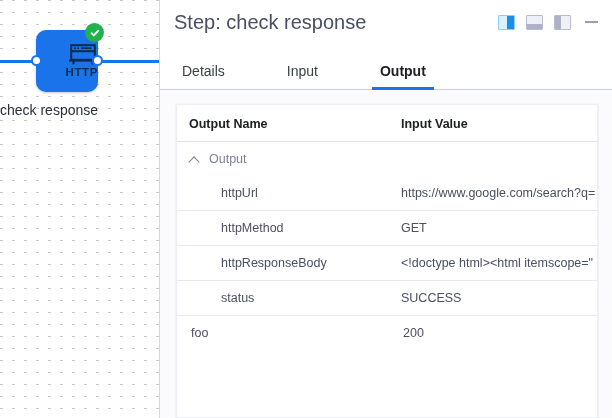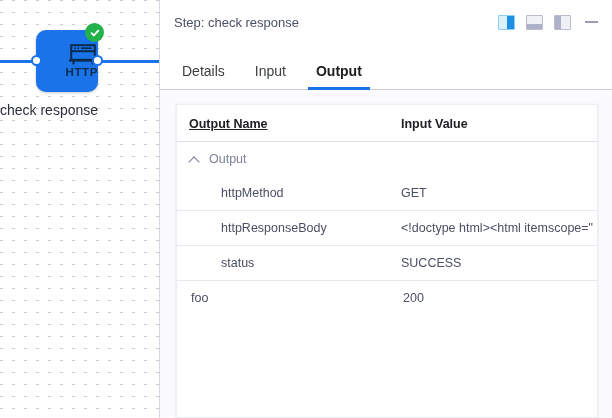--- a/index.html
+++ b/index.html
@@ -82,21 +82,21 @@
     width: 452px; height: 418px;
     background: #ffffff;
     display: flex; flex-direction: column;
   }
   .panel-header {
     height: 44px; flex: 0 0 44px;
     display: flex; align-items: center;
     padding: 0 14px 0 14px;
   }
   .panel-title {
-    font-size: 13px; color: #4a4f63; font-weight: normal;
+    font-size: 20px; color: #4a4f63; font-weight: normal;
     flex: 1 1 auto; white-space: nowrap;
   }
   .layout-icons { display: flex; align-items: center; gap: 11px; }
   .layout-icon {
     width: 17px; height: 15px;
     border: 1.5px solid #b9bcd0;
     background: #f0f1f7;
     position: relative;
     border-radius: 1px;
   }
@@ -116,20 +116,21 @@
   .minimize-icon {
     width: 13px; height: 2px; background: #9a9db2; margin-left: 3px;
   }
 
   .tabs {
     height: 46px; flex: 0 0 46px;
     display: flex; align-items: flex-end;
     padding: 0 0 0 14px;
     border-bottom: 1px solid #c9ccd9;
     position: relative;
+    gap: 32px;
   }
   .tab {
     font-size: 14px; color: #3c4043;
     padding: 0 8px 10px 8px;
     margin-right: 14px;
     position: relative;
     white-space: nowrap;
   }
   .tab.active { font-weight: bold; color: #202124; }
   .tab.active::after {
@@ -157,21 +158,21 @@
   }
   table.out-table th {
     text-align: left;
     font-size: 12.5px;
     font-weight: bold;
     color: #202124;
     padding: 12px 8px 10px 12px;
     border-bottom: 1px solid #dfe1ea;
     white-space: nowrap;
   }
-  table.out-table th.col-name { width: 212px; text-decoration: underline; }
+  table.out-table th.col-name { width: 212px; }
   td {
     font-size: 12.5px;
     color: #4a4f63;
     padding: 10px 8px 10px 12px;
     border-bottom: 1px solid #e6e8ef;
     white-space: nowrap;
     overflow: hidden;
   }
   tr.group td { border-bottom: none; padding-left: 12px; }
   .group-cell { display: flex; align-items: center; gap: 9px; color: #7c8099; }
@@ -256,20 +257,24 @@
             <tr class="group">
               <td colspan="2">
                 <span class="group-cell">
                   <span class="chevron"></span>
                   <span>Output</span>
                 </span>
               </td>
             </tr>
 
             <tr>
+              <td class="child-name">httpUrl</td>
+              <td>https://www.google.com/search?q=</td>
+            </tr>
+            <tr>
               <td class="child-name">httpMethod</td>
               <td>GET</td>
             </tr>
             <tr>
               <td class="child-name">httpResponseBody</td>
               <td>&lt;!doctype html&gt;&lt;html itemscope="</td>
             </tr>
             <tr>
               <td class="child-name">status</td>
               <td>SUCCESS</td>

